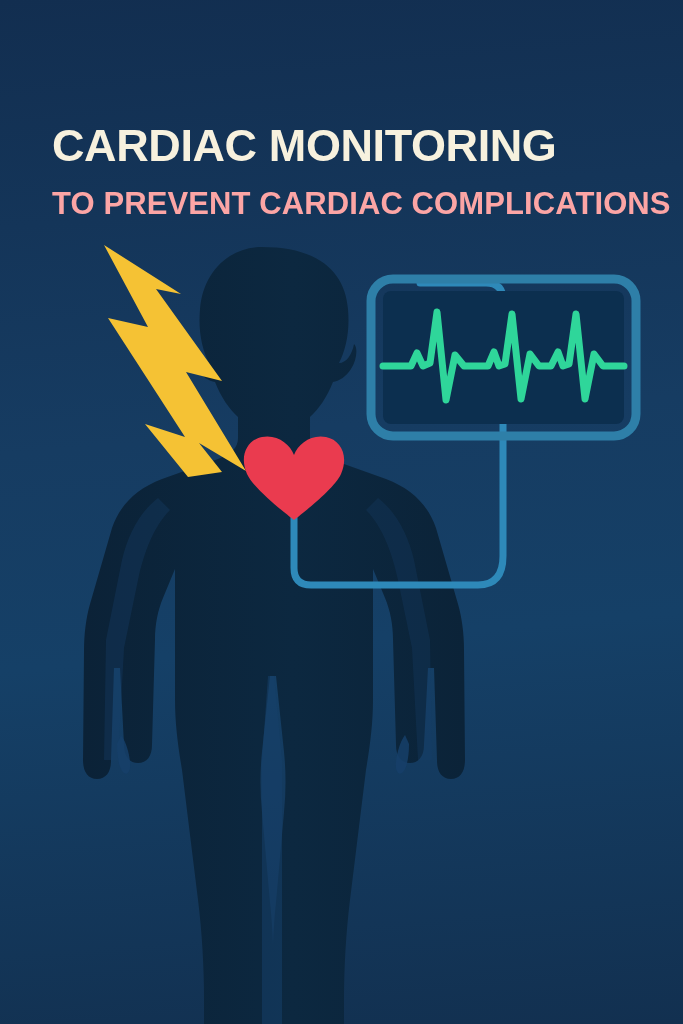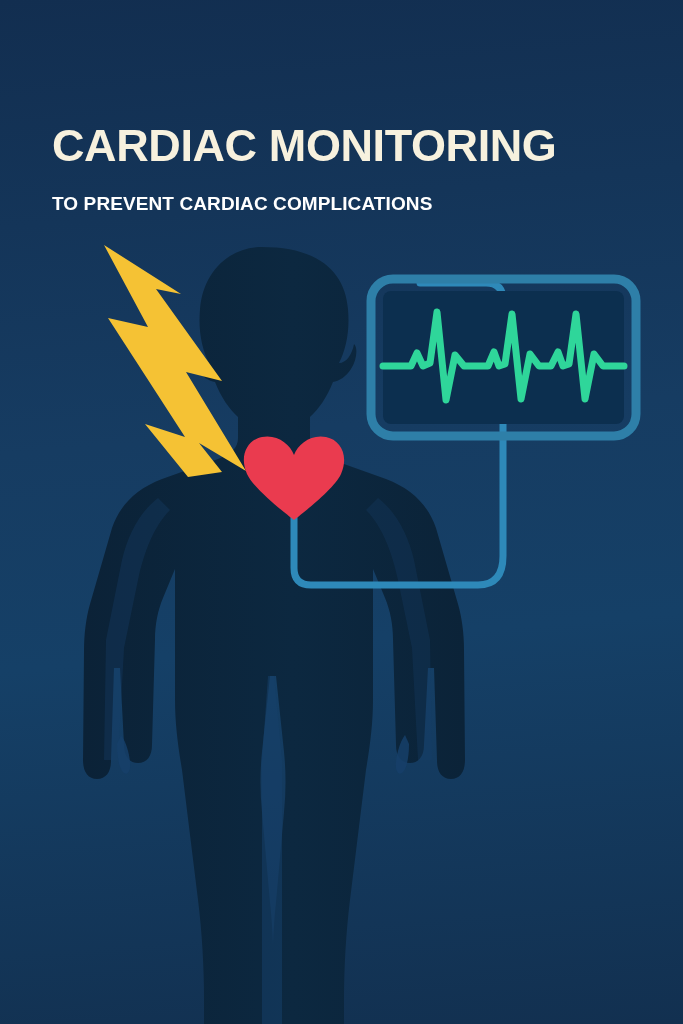--- a/index.html
+++ b/index.html
@@ -39,22 +39,22 @@
   .title-line {
     color: #f7f1de;
     font-size: 45px;
     line-height: 53px;
     font-weight: bold;
     letter-spacing: -0.4px;
     text-transform: uppercase;
     white-space: nowrap;
   }
   #subtitle {
-    color: #ffffff;
-    font-size: 19px;
+    color: #fca5a5;
+    font-size: 31px;
     line-height: 34px;
     font-weight: bold;
     letter-spacing: 0.1px;
     text-transform: uppercase;
     margin-top: 15px;
     white-space: nowrap;
   }
 </style>
 </head>
 <body>

